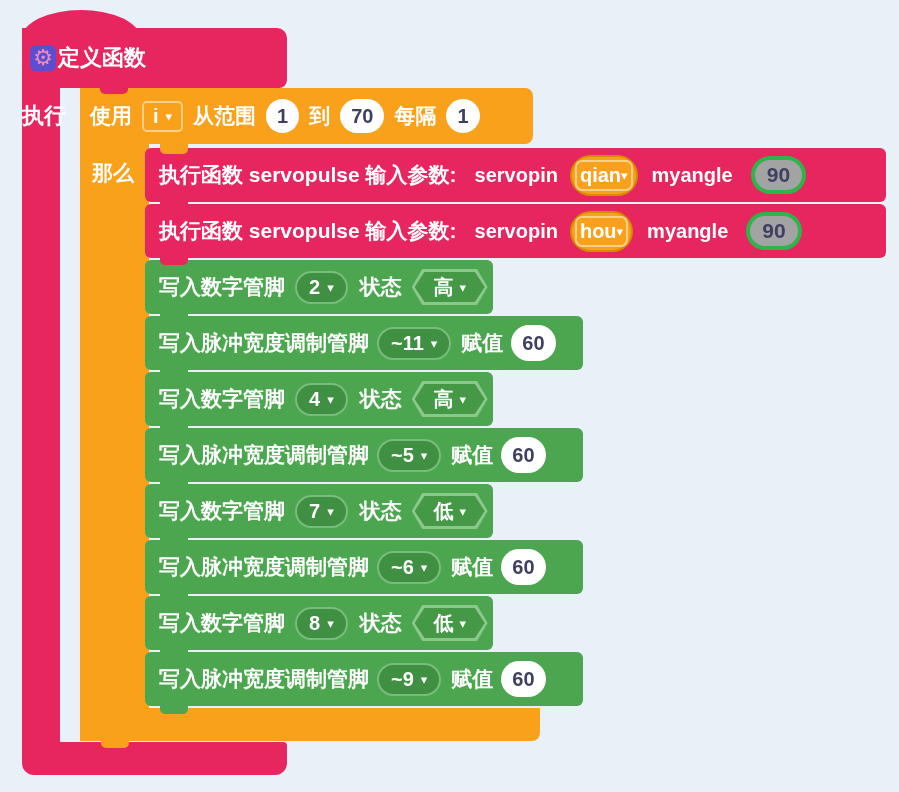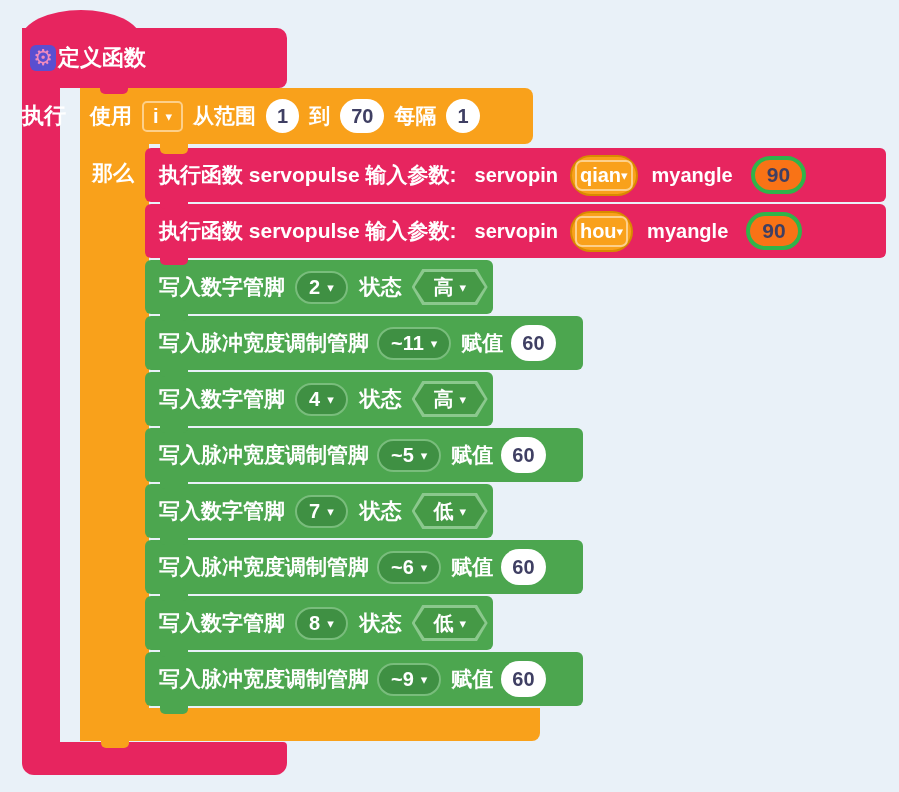--- a/index.html
+++ b/index.html
@@ -51,21 +51,21 @@
   .row.pink{background:var(--pink);}
   .row.green{background:var(--green);}
 
   .tab{position:absolute;width:28px;height:8px;top:-3px;border-radius:0 0 5px 5px;z-index:3;}
 
   .argpill{background:var(--orange);border:2px solid var(--orange-dark);border-radius:21px;padding:3px;cursor:pointer;}
   .argpill .inner{border:2px solid var(--orange-light);border-radius:7px;padding:2px 3px;
                   display:flex;align-items:center;}
   .argpill .inner span:first-child{color:#fff;font-weight:bold;font-size:20px;}
 
-  .ringpill{background:#f97316;border:4px solid var(--ring-green);border-radius:24px;padding:3px 12px;
+  .ringpill{background:#a3a3a3;border:4px solid var(--ring-green);border-radius:24px;padding:3px 12px;
             color:var(--value-text);font-weight:bold;font-size:21px;min-width:22px;text-align:center;}
 
   .pinpill{background:var(--green-field);border:2px solid var(--green-pill-border);border-radius:18px;
            padding:3px 12px;display:flex;align-items:center;gap:7px;cursor:pointer;}
   .pinpill span:first-child{color:#fff;font-weight:bold;font-size:20px;}
 
   .hex{position:relative;width:76px;height:36px;display:flex;align-items:center;justify-content:center;
        clip-path:polygon(14% 0,86% 0,100% 50%,86% 100%,14% 100%,0 50%);background:var(--green-hex-border);cursor:pointer;}
   .hex .hexin{position:absolute;left:3px;top:3px;right:3px;bottom:3px;
        clip-path:polygon(14% 0,86% 0,100% 50%,86% 100%,14% 100%,0 50%);background:var(--green-hex-fill);

